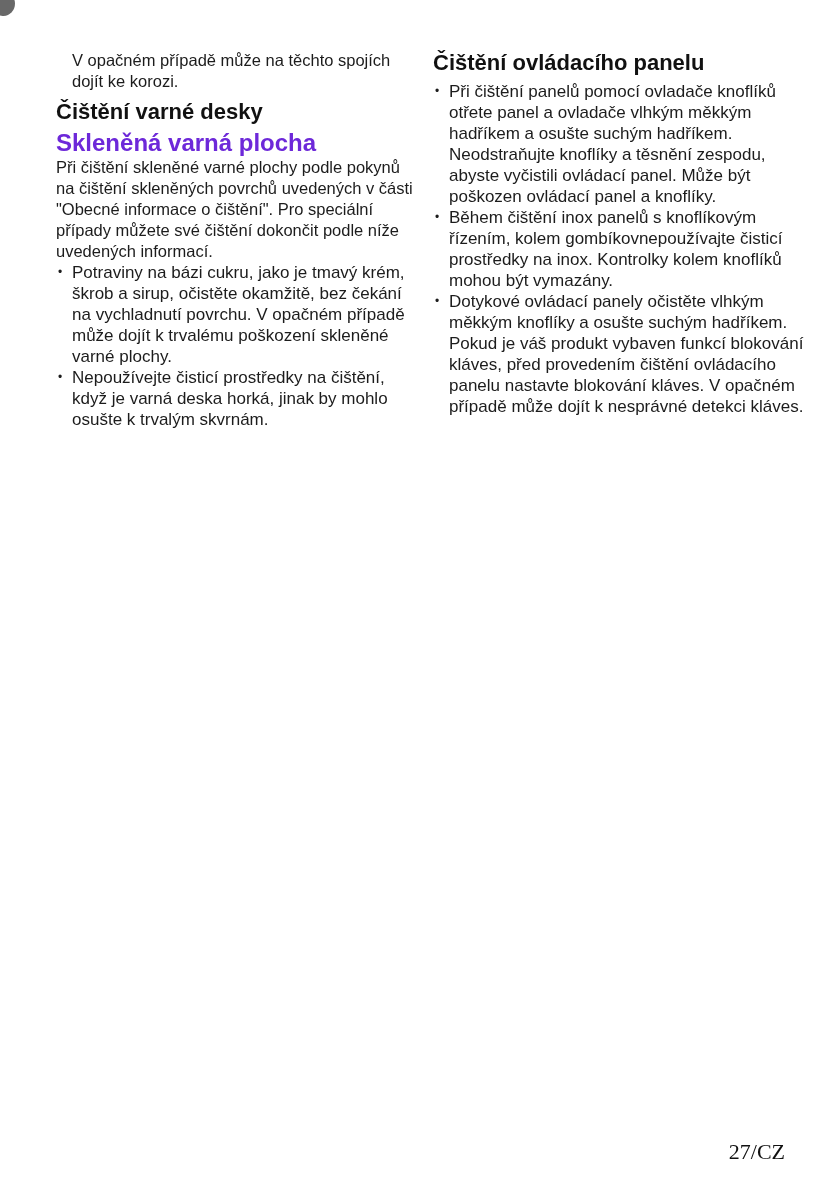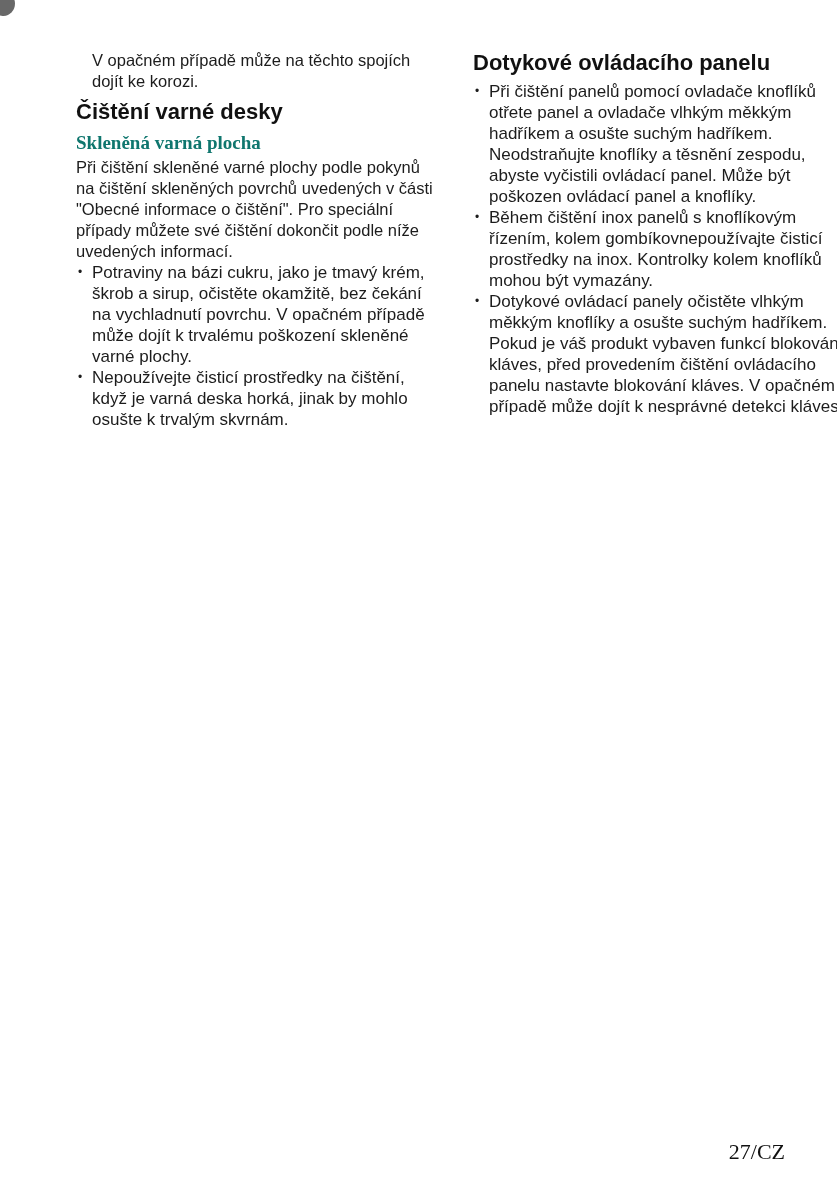--- a/index.html
+++ b/index.html
@@ -28,21 +28,20 @@
   }
   .columns {
     position: absolute;
     left: 56px;
     top: 50px;
     display: flex;
     gap: 14px;
   }
   .col {
     box-sizing: border-box;
-    margin-left: 20px;
   }
   .col-left  { width: 363px; }
   .col-right { width: 380px; }
 
   .body-text {
     font-size: 16.5px;
     line-height: 21px;
     margin: 0;
     color: #1c1c1c;
   }
@@ -53,26 +52,25 @@
     font-size: 22px;
     line-height: 26px;
     font-weight: 700;
     margin: 7px 0 5px 0;
     color: #111111;
   }
   .col-right h1.section-title {
     margin-top: 0;
   }
   h2.subsection-title {
-    font-size: 19px;
+    font-size: 24px;
     line-height: 23px;
     font-weight: 700;
     margin: 6px 0 3px 0;
-    color: #0f766e;
-    font-family: Liberation Serif, serif;
+    color: #6d28d9;
   }
   ul.bullet-list {
     list-style: none;
     margin: 0;
     padding: 0;
   }
   li.bullet-item {
     display: flex;
     align-items: flex-start;
   }
@@ -129,21 +127,21 @@
         <li class="bullet-item">
           <span class="bullet-marker">•</span>
           <span class="bullet-text">Nepoužívejte čisticí prostředky na čištění, když je varná deska horká, jinak by mohlo osušte k trvalým skvrnám.</span>
         </li>
       </ul>
 
     </div>
 
     <div class="col col-right">
 
-      <h1 class="section-title">Dotykové ovládacího panelu</h1>
+      <h1 class="section-title">Čištění ovládacího panelu</h1>
 
       <ul class="bullet-list">
         <li class="bullet-item">
           <span class="bullet-marker">•</span>
           <span class="bullet-text">Při čištění panelů pomocí ovladače knoflíků otřete panel a ovladače vlhkým měkkým hadříkem a osušte suchým hadříkem. Neodstraňujte knoflíky a těsnění zespodu, abyste vyčistili ovládací panel. Může být poškozen ovládací panel a knoflíky.</span>
         </li>
         <li class="bullet-item">
           <span class="bullet-marker">•</span>
           <span class="bullet-text">Během čištění inox panelů s knoflíkovým řízením, kolem gombíkovnepoužívajte čisticí prostředky na inox. Kontrolky kolem knoflíků mohou být vymazány.</span>
         </li>

